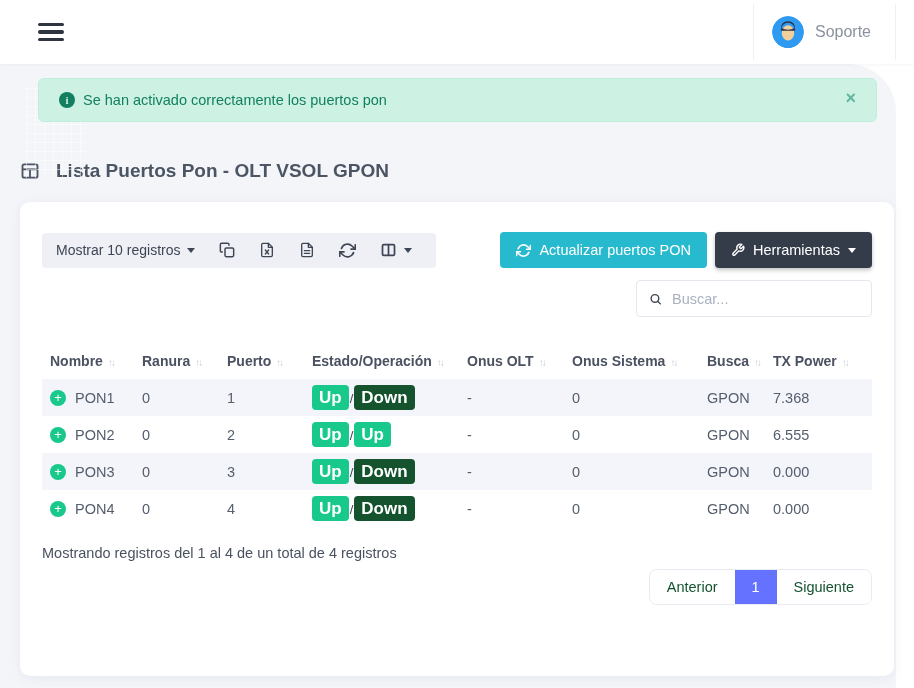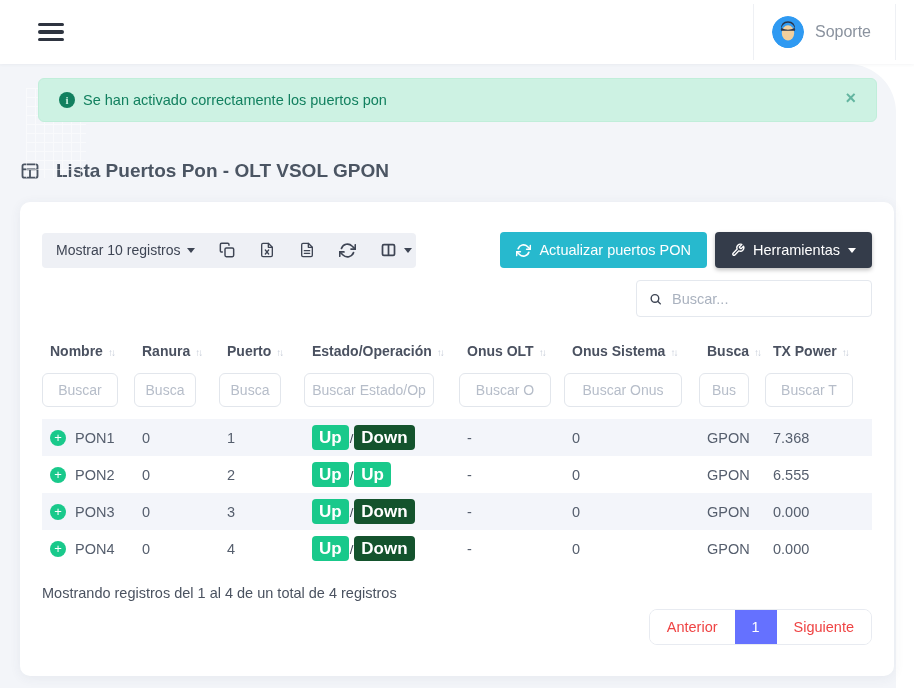--- a/index.html
+++ b/index.html
@@ -42,21 +42,21 @@
     color:#4b5563; font-size:19px; font-weight:bold; }
   .page-title svg { flex:0 0 auto; }
 
   
   .card { margin:20px 2px 0 20px; background:#ffffff; border-radius:10px;
     box-shadow:0 2px 12px rgba(60,72,100,.07); padding:30px 22px 24px 22px; height:474px; }
 
   
   .toolbar { display:flex; justify-content:space-between; align-items:center; }
   .toolbar-left { background:#eef0f5; border-radius:4px; height:35px; display:flex;
-    align-items:center; padding:0 4px 0 14px; gap:24px; }
+    align-items:center; padding:0 24px 0 14px; gap:24px; }
   .show-records { display:flex; align-items:center; gap:7px; color:#3e4554; font-size:14px; cursor:pointer; }
   .caret { width:0; height:0; border-left:4px solid transparent; border-right:4px solid transparent;
     border-top:5px solid #3e4554; display:inline-block; }
   .tool-icon { display:flex; align-items:center; cursor:pointer; color:#3e4554; }
   .toolbar-right { display:flex; gap:8px; }
   .btn { border:none; border-radius:4px; height:36px; display:flex; align-items:center;
     gap:8px; font-size:14.5px; color:#ffffff; padding:0 16px; cursor:pointer;
     font-family:inherit; }
   .btn-update { background:#27b9ce; }
   .btn-tools  { background:#343c4a; box-shadow:0 2px 4px rgba(0,0,0,.25); }
@@ -64,21 +64,21 @@
 
   
   .search-row { display:flex; justify-content:flex-end; margin-top:12px; }
   .search-box { width:236px; height:37px; border:1px solid #e4e8ee; border-radius:4px;
     display:flex; align-items:center; padding:0 12px; gap:10px; background:#fff; }
   .search-box input { border:none; outline:none; flex:1; font-size:14.5px; color:#ec4899;
     font-family:inherit; background:transparent; }
   .search-box input::placeholder { color:#aab2bf; }
 
   
-  table { width:100%; border-collapse:collapse; margin-top:18px; table-layout:fixed; }
+  table { width:100%; border-collapse:collapse; margin-top:28px; table-layout:fixed; }
   th { text-align:left; color:#4a5160; font-size:14px; padding:8px 2px 10px 8px;
     white-space:nowrap; overflow:hidden; cursor:pointer; }
   .sort { color:#c6ccd8; font-size:10px; font-weight:normal; letter-spacing:-2px; margin-left:5px; }
   .filter-cell { padding:4px 6px 12px 0; }
   .filter-cell input { height:34px; border:1px solid #e2e6ec; border-radius:6px;
     font-size:14px; color:#5a6270; text-align:center; font-family:inherit; outline:none;
     width:100%; background:#fff; }
   .filter-cell input::placeholder { color:#b6bdc9; }
   .f1{max-width:76px}.f2{max-width:62px}.f3{max-width:62px}.f4{max-width:130px}
   .f5{max-width:92px}.f6{max-width:118px}.f7{max-width:50px}.f8{max-width:88px}
@@ -92,21 +92,21 @@
   .badge { color:#fff; font-size:17px; font-weight:bold; border-radius:4px; padding:3px 7px; }
   .badge-up { background:#19c98b; }
   .badge-down { background:#14532d; }
   .sep { color:#3e4554; font-size:13px; margin:0 1px; }
 
   
   .summary { margin-top:18px; color:#4a5260; font-size:14.5px; }
   .pager-row { display:flex; justify-content:flex-end; margin-top:8px; }
   .pager { display:flex; border:1px solid #e8ebf1; border-radius:8px; overflow:hidden;
     background:#fff; }
-  .page-item { font-size:14.5px; color:#ef4444; padding:9px 17px; cursor:pointer; background:#fff; }
+  .page-item { font-size:14.5px; color:#14532d; padding:9px 17px; cursor:pointer; background:#fff; }
   .page-item.active { background:#6571ff; color:#fff; padding:9px 16px; min-width:42px; text-align:center; }
 
   svg { display:block; }
 </style>
 </head>
 <body>
 
 <div class="navbar">
   <div class="hamburger">
     <span></span>
@@ -234,30 +234,20 @@
         <tr>
           <th><span>Nombre</span><span class="sort">↑↓</span></th>
           <th><span>Ranura</span><span class="sort">↑↓</span></th>
           <th><span>Puerto</span><span class="sort">↑↓</span></th>
           <th><span>Estado/Operación</span><span class="sort">↑↓</span></th>
           <th><span>Onus OLT</span><span class="sort">↑↓</span></th>
           <th><span>Onus Sistema</span><span class="sort">↑↓</span></th>
           <th><span>Busca</span><span class="sort">↑↓</span></th>
           <th><span>TX Power</span><span class="sort">↑↓</span></th>
         </tr>
-        <tr>
-          <td class="filter-cell"><input class="f1" placeholder="Buscar" style=""></td>
-          <td class="filter-cell"><input class="f2" placeholder="Busca" style=""></td>
-          <td class="filter-cell"><input class="f3" placeholder="Busca" style=""></td>
-          <td class="filter-cell"><input class="f4" placeholder="Buscar Estado/Op" style=""></td>
-          <td class="filter-cell"><input class="f5" placeholder="Buscar O" style=""></td>
-          <td class="filter-cell"><input class="f6" placeholder="Buscar Onus" style=""></td>
-          <td class="filter-cell"><input class="f7" placeholder="Bus" style=""></td>
-          <td class="filter-cell"><input class="f8" placeholder="Buscar T" style=""></td>
-        </tr>
       </thead>
       <tbody class="data">
         <tr>
           <td>
               <span class="name-cell">
                 <span class="plus-icon">+</span>
                 <span>PON1</span>
               </span>
             </td>
           <td>0</td>

